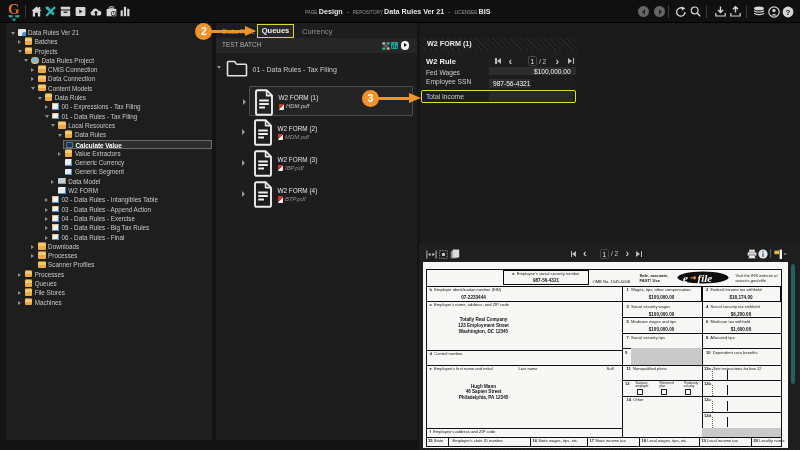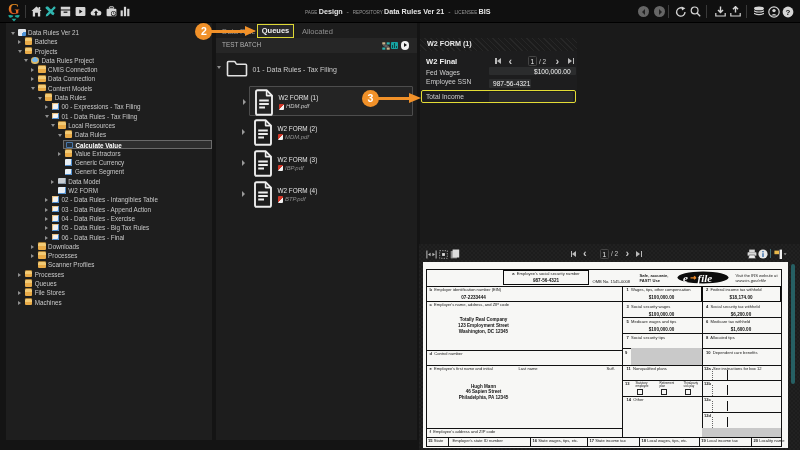--- a/index.html
+++ b/index.html
@@ -322,21 +322,21 @@
       </div>
 <div class="r">
         <i class="ar arr" style="left:17.7px"></i>
         <i class="ic fo" style="left:24.7px"></i>
         <span class="tx" style="left:34.7px">Machines</span>
       </div>
 </div>
 
 <div class="ab" id="tabrow">
       <span class="ab" style="left:6px;top:4px;">Data Rule</span>
-      <span class="ab" style="left:86px;top:4px;">Allocated</span>
+      <span class="ab" style="left:86px;top:4px;">Currency</span>
     </div>
 <div class="ab" id="tabtester">Queues</div>
 <div class="ab" id="tbhead"><span style="padding-left:6px;">TEST BATCH</span></div>
 <svg class="ab" style="left:381.5px;top:41.5px;" width="8" height="8" viewBox="0 0 8 8">
  <rect x="0.3" y="0.3" width="3" height="2.2" fill="#cdb48c"></rect>
       <rect x="4.7" y="0.3" width="3" height="2.2" fill="#2fb3ae"></rect>
  <rect x="0.3" y="5.5" width="3" height="2.2" fill="#2fb3ae"></rect>
       <rect x="4.7" y="5.5" width="3" height="2.2" fill="#cdb48c"></rect>
  <path d="M1.8 2.5 L1.8 4 L6.2 4 L6.2 5.5 M4 2.5 L4 5.5" stroke="#9a9a9a" stroke-width="0.6" fill="none"></path>
 </svg>
@@ -394,21 +394,21 @@
   <path d="M12.6 1.2 L12.6 6.6 L18 6.6" fill="none" stroke="#ededed" stroke-width="1.6" stroke-linejoin="round"></path>
   <path d="M5.2 11.5 L14.8 11.5 M5.2 15 L14.8 15 M5.2 18.5 L11 18.5" stroke="#ededed" stroke-width="1.9"></path>
  </svg>
  <span class="w2title">W2 FORM (4)</span>
       <i class="pdfico"></i>
       <span class="w2file">BTP.pdf</span>
 </div>
 
 <div class="ab" id="w2hdr"><span style="padding-left:7px;">W2 FORM (1)</span></div>
 <div class="ab" id="w2body"></div>
-<div class="ab" style="left:426px;top:56.5px;font-size:7.6px;font-weight:bold;color:#efefef;">W2 Final</div>
+<div class="ab" style="left:426px;top:56.5px;font-size:7.6px;font-weight:bold;color:#efefef;">W2 Rule</div>
 <div class="ab fbar" style="left:495.3px;top:58px;"></div>
 <div class="ab ft ftl" style="left:497px;top:58px;"></div>
 <div class="ab chev" style="left:508.5px;top:54.5px;">‹</div>
 <div class="ab pgbox" style="left:527.5px;top:56px;width:9.5px;height:9.5px;font-size:6.5px;line-height:9px;">1</div>
 <div class="ab" style="left:539px;top:57.5px;font-size:6.5px;color:#c9c9c9;">/ 2</div>
 <div class="ab chev" style="left:555.5px;top:54.5px;">›</div>
 <div class="ab ft ftr" style="left:568.2px;top:58px;"></div>
 <div class="ab fbar" style="left:572.8px;top:58px;"></div>
 <div class="ab flbl" style="left:426px;top:68.5px;">Fed Wages</div>
 <div class="ab fld" style="left:489px;top:66.7px;width:86.7px;height:8.6px;text-align:right;line-height:9px;padding-right:5px;">$100,000.00</div>

